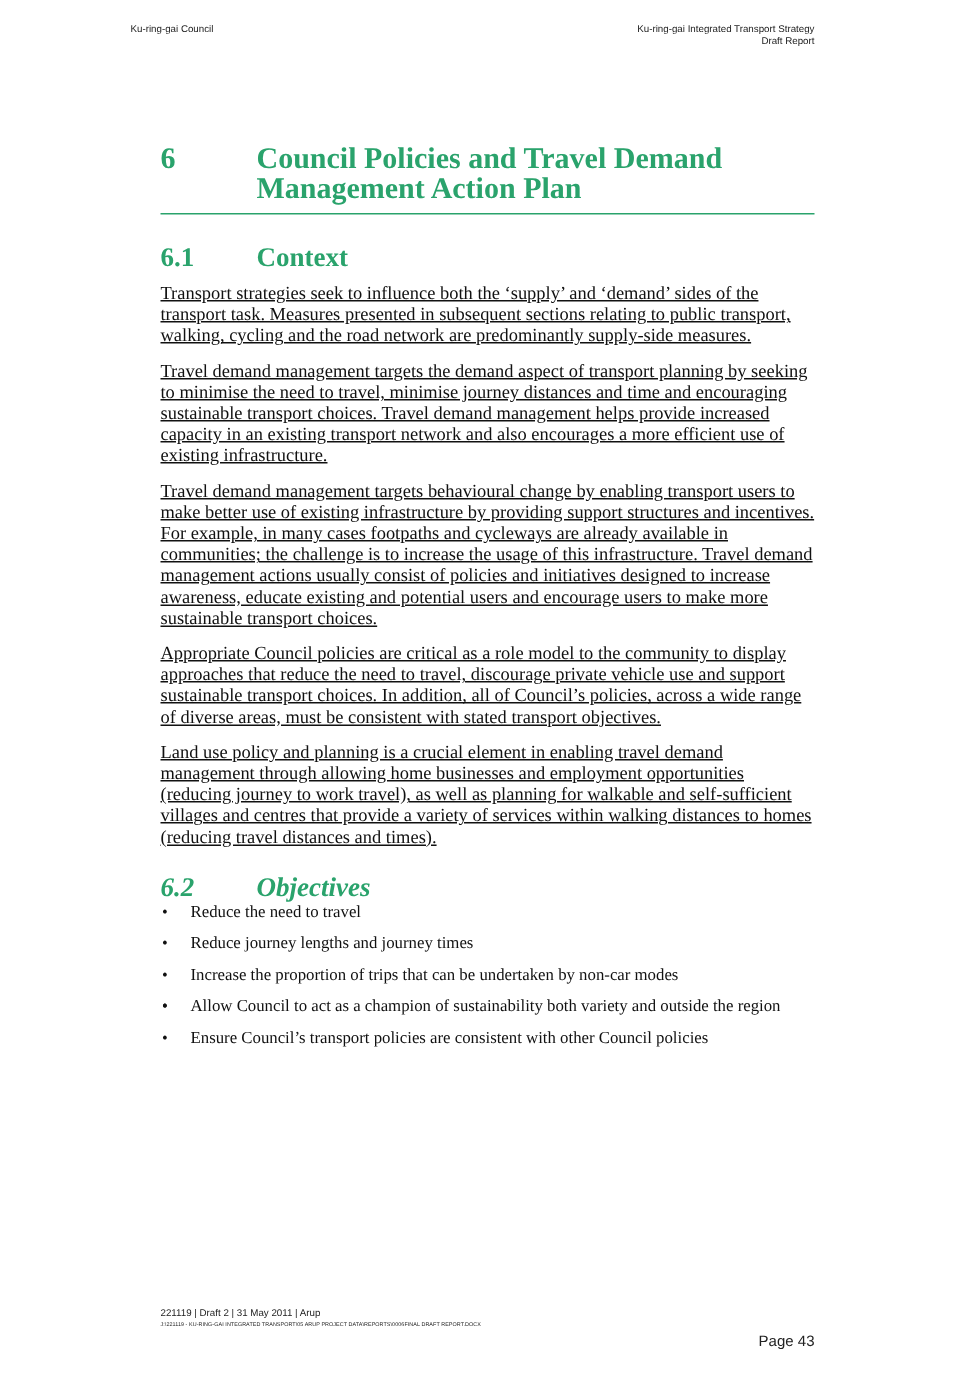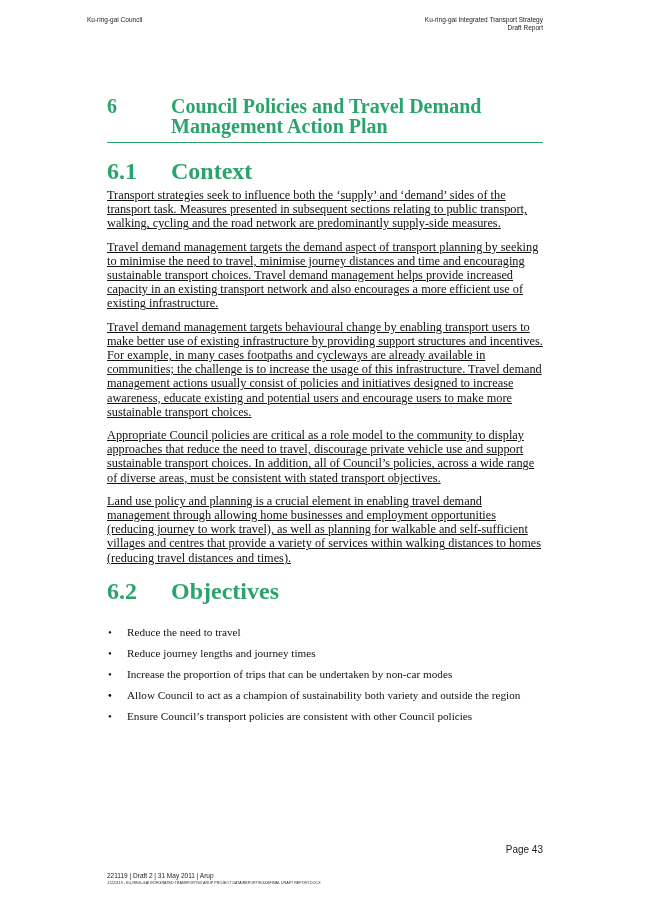--- a/index.html
+++ b/index.html
@@ -39,27 +39,27 @@
     font-size: 20px;
     line-height: 20px;
     padding-bottom: 6px;
     border-bottom: 1.5px solid #2aa36c;
   }
   .h1 .num { width: 64px; flex: none; }
   .h2 {
     display: flex;
     color: #2aa36c;
     font-weight: bold;
-    font-size: 24px;
+    font-size: 18px;
     line-height: 20px;
     margin-top: 18px;
     margin-bottom: 7px;
   }
   .h2 .num { width: 64px; flex: none; }
-  .h2.obj { margin-top: 16px; margin-bottom: 24px; }
+  .h2.obj { margin-top: 16px; margin-bottom: 0; font-style: italic; }
   p.para {
     margin: 0 0 9px 0;
     font-size: 12.3px;
     line-height: 14.2px;
     text-decoration: underline;
   }
   ul.bullets {
     list-style: none;
     margin: 0;
     padding: 0;
@@ -82,21 +82,21 @@
     left: 107px;
     top: 871px;
     font-family: "Liberation Sans", sans-serif;
     color: #222;
   }
   .footer-line1 { font-size: 6.5px; line-height: 9px; }
   .footer-line2 { font-size: 3.6px; line-height: 6px; letter-spacing: 0.05px; white-space: nowrap; }
   .footer-page {
     position: absolute;
     right: 106px;
-    top: 844px;
+    top: 889px;
     font-family: "Liberation Sans", sans-serif;
     font-size: 10px;
     color: #222;
   }
 </style>
 </head>
 <body>
 
 <div class="hdr hdr-left">
   <span>Ku-ring-gai Council</span>

